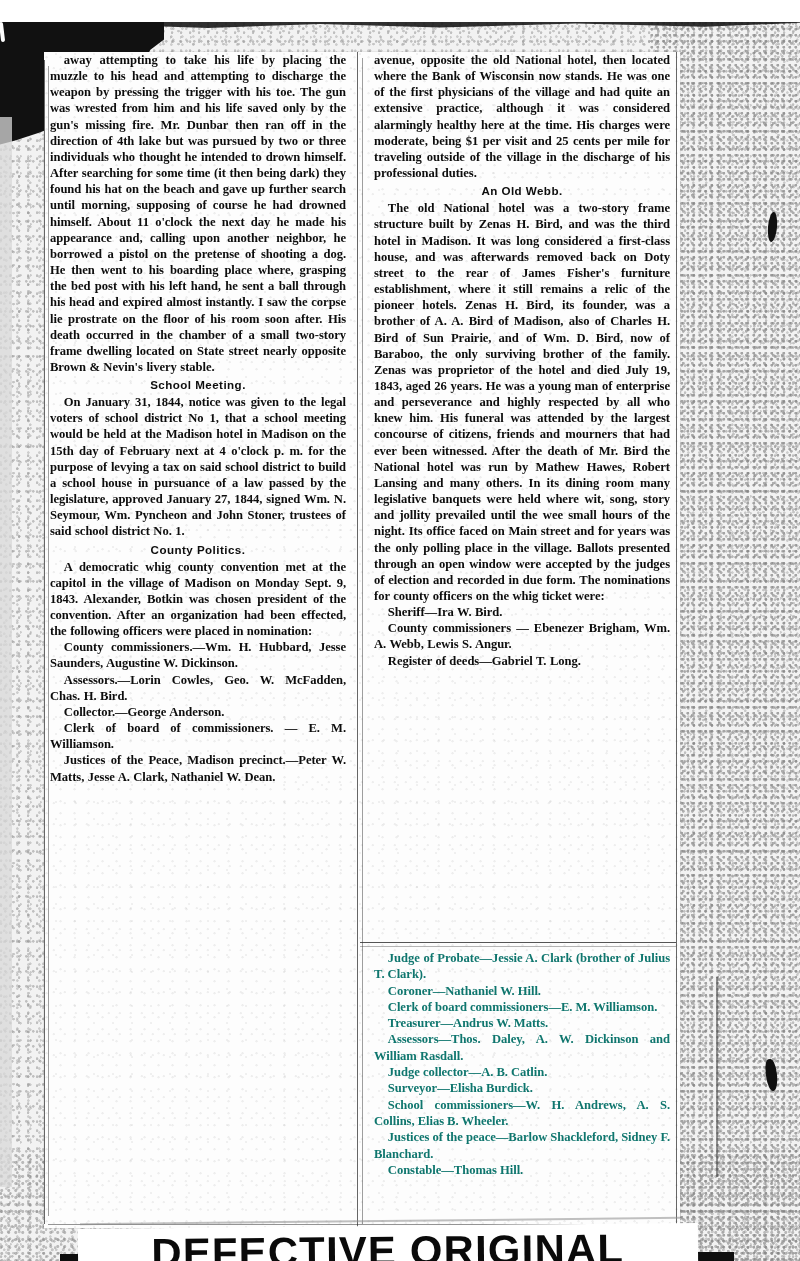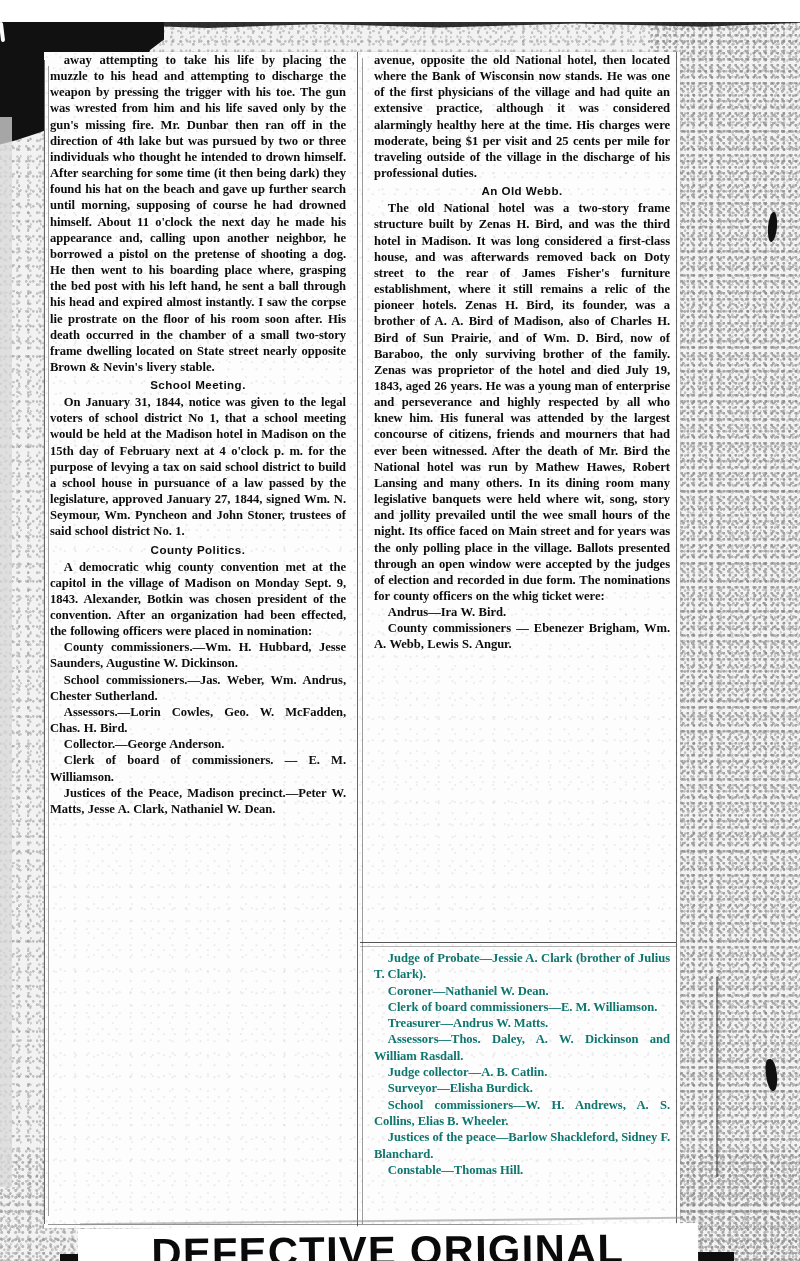--- a/index.html
+++ b/index.html
@@ -290,38 +290,38 @@
     <div class="hr-rule" style="left:316px; top:894px; width:316px; opacity:.35;"></div>
     <div class="hr-rule" style="left:4px;  top:1172px; width:628px; opacity:.5;"></div>
 
     <div class="news-col" id="col-left">
       <p>away attempting to take his life by placing the muzzle to his head and attempting to discharge the weapon by pressing the trigger with his toe. The gun was wrested from him and his life saved only by the gun's missing fire. Mr. Dunbar then ran off in the direction of 4th lake but was pursued by two or three individuals who thought he intended to drown himself. After searching for some time (it then being dark) they found his hat on the beach and gave up further search until morning, supposing of course he had drowned himself. About 11 o'clock the next day he made his appearance and, calling upon another neighbor, he borrowed a pistol on the pretense of shooting a dog. He then went to his boarding place where, grasping the bed post with his left hand, he sent a ball through his head and expired almost instantly. I saw the corpse lie prostrate on the floor of his room soon after. His death occurred in the chamber of a small two-story frame dwelling located on State street nearly opposite Brown &amp; Nevin's livery stable.</p>
       <div class="section-head">School Meeting.</div>
       <p>On January 31, 1844, notice was given to the legal voters of school district No 1, that a school meeting would be held at the Madison hotel in Madison on the 15th day of February next at 4 o'clock p. m. for the purpose of levying a tax on said school district to build a school house in pursuance of a law passed by the legislature, approved January 27, 1844, signed Wm. N. Seymour, Wm. Pyncheon and John Stoner, trustees of said school district No. 1.</p>
       <div class="section-head">County Politics.</div>
       <p>A democratic whig county convention met at the capitol in the village of Madison on Monday Sept. 9, 1843. Alexander, Botkin was chosen president of the convention. After an organization had been effected, the following officers were placed in nomination:</p>
       <p class="listing">County commissioners.—Wm. H. Hubbard, Jesse Saunders, Augustine W. Dickinson.</p>
-      <p class="listing">School commissioners.—Jas. Weber, Wm. Andrus, Chester Sutherland.</p>
       <p class="listing">Assessors.—Lorin Cowles, Geo. W. McFadden, Chas. H. Bird.</p>
       <p class="listing">Collector.—George Anderson.</p>
       <p class="listing">Clerk of board of commissioners. — E. M. Williamson.</p>
       <p class="listing">Justices of the Peace, Madison precinct.—Peter W. Matts, Jesse A. Clark, Nathaniel W. Dean.</p>
     </div>
 
     <div class="news-col" id="col-right">
       <p class="cont">avenue, opposite the old National hotel, then located where the Bank of Wisconsin now stands. He was one of the first physicians of the village and had quite an extensive practice, although it was considered alarmingly healthy here at the time. His charges were moderate, being $1 per visit and 25 cents per mile for traveling outside of the village in the discharge of his professional duties.</p>
       <div class="section-head">An Old Webb.</div>
       <p>The old National hotel was a two-story frame structure built by Zenas H. Bird, and was the third hotel in Madison. It was long considered a first-class house, and was afterwards removed back on Doty street to the rear of James Fisher's furniture establishment, where it still remains a relic of the pioneer hotels. Zenas H. Bird, its founder, was a brother of A. A. Bird of Madison, also of Charles H. Bird of Sun Prairie, and of Wm. D. Bird, now of Baraboo, the only surviving brother of the family. Zenas was proprietor of the hotel and died July 19, 1843, aged 26 years. He was a young man of enterprise and perseverance and highly respected by all who knew him. His funeral was attended by the largest concourse of citizens, friends and mourners that had ever been witnessed. After the death of Mr. Bird the National hotel was run by Mathew Hawes, Robert Lansing and many others. In its dining room many legislative banquets were held where wit, song, story and jollity prevailed until the wee small hours of the night. Its office faced on Main street and for years was the only polling place in the village. Ballots presented through an open window were accepted by the judges of election and recorded in due form. The nominations for county officers on the whig ticket were:</p>
-      <p class="listing">Andrus—Ira W. Bird.</p>
+      <p class="listing">Sheriff—Ira W. Bird.</p>
       <p class="listing">County commissioners — Ebenezer Brigham, Wm. A. Webb, Lewis S. Angur.</p>
+      <p class="listing">Register of deeds—Gabriel T. Long.</p>
     </div>
 
     <div id="col-right-lower">
       <p>Judge of Probate—Jessie A. Clark (brother of Julius T. Clark).</p>
-      <p>Coroner—Nathaniel W. Dean.</p>
+      <p>Coroner—Nathaniel W. Hill.</p>
       <p>Clerk of board commissioners—E. M. Williamson.</p>
       <p>Treasurer—Andrus W. Matts.</p>
       <p>Assessors—Thos. Daley, A. W. Dickinson and William Rasdall.</p>
       <p>Judge collector—A. B. Catlin.</p>
       <p>Surveyor—Elisha Burdick.</p>
       <p>School commissioners—W. H. Andrews, A. S. Collins, Elias B. Wheeler.</p>
       <p>Justices of the peace—Barlow Shackleford, Sidney F. Blanchard.</p>
       <p>Constable—Thomas Hill.</p>
     </div>
   </div>

